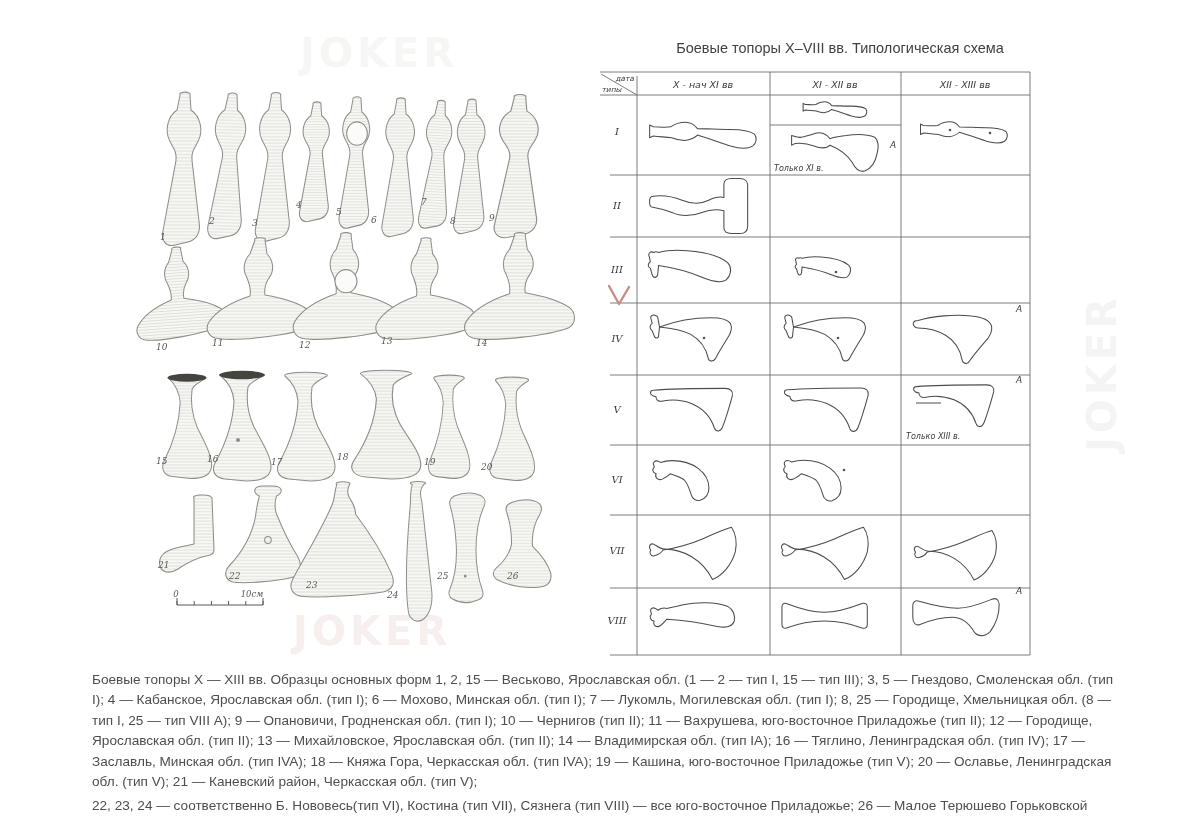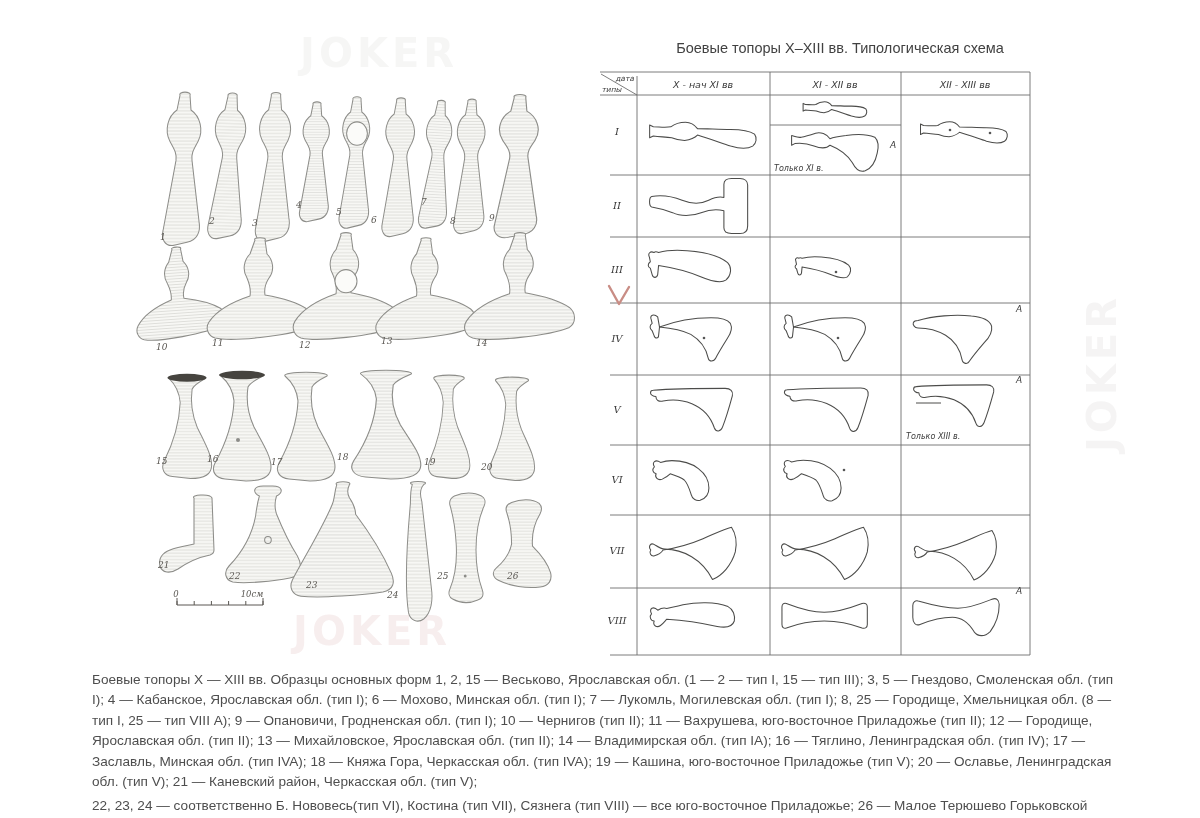--- a/index.html
+++ b/index.html
@@ -23,21 +23,21 @@
   svg text{user-select:none}
 </style>
 </head>
 <body>
 
 <div class="page">
   <div class="wm wm-top">JOKER</div>
   <div class="wm wm-bottom">JOKER</div>
   <div class="wm wm-right">JOKER</div>
 
-  <div class="title">Боевые топоры X–XIII вв. Типологическая схема</div>
+  <div class="title">Боевые топоры X–VIII вв. Типологическая схема</div>
 
   <svg id="figure" width="515" height="552" viewBox="0 0 515 552">
       <defs>
         <pattern id="hatch" width="5" height="3.2" patternUnits="userSpaceOnUse">
           <rect width="5" height="3.2" fill="#f7f7f4"></rect>
           <path d="M0,1.6 H5" stroke="rgba(125,125,120,0.30)" stroke-width="0.7"></path>
         </pattern>
       </defs>
       <g transform="translate(105,95) rotate(0) scale(1,1.05)">
         <path d="M-5,-74 C-7,-78 7,-78 5,-74 L6,-60 C15,-54 19,-41 13,-30 C9,-23 6,-19 7,-12 L14,46 C16,56 12,64 2,66 L-12,69 C-20,70 -24,63 -22,55 L-9,-12 C-8,-19 -11,-23 -15,-30 C-21,-41 -17,-54 -8,-60 Z" fill="url(#hatch)" stroke="#8d8d89" stroke-width="1.02" stroke-linejoin="round"></path>

